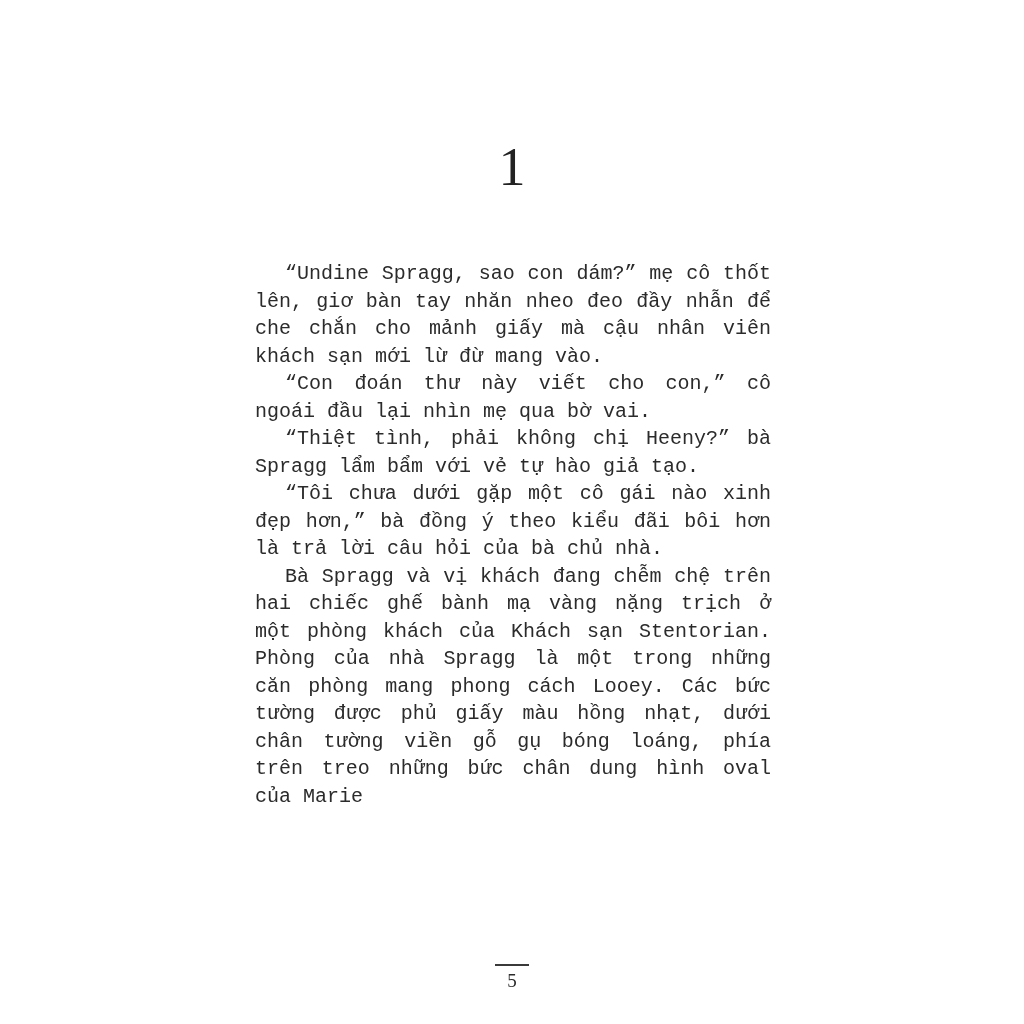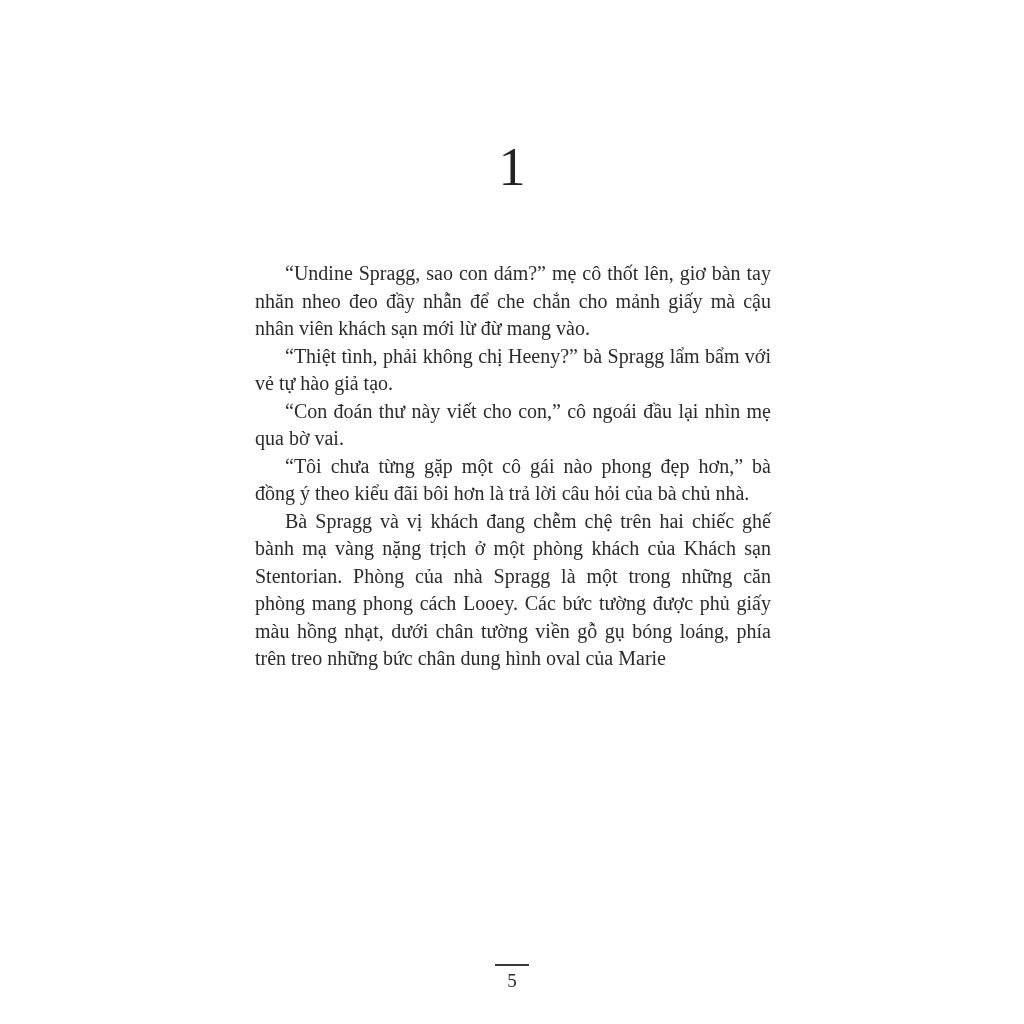--- a/index.html
+++ b/index.html
@@ -34,20 +34,21 @@
     width: 516px;
     font-size: 20px;
     line-height: 27.5px;
     text-align: justify;
     color: #2b2b2b;
   }
   .text-block p {
     margin: 0;
     padding: 0;
     text-indent: 30px;
+    font-family: Liberation Mono, monospace;
   }
   .page-footer {
     position: absolute;
     top: 964px;
     left: 0;
     right: 0;
     text-align: center;
   }
   .footer-rule {
     width: 34px;
@@ -63,23 +64,23 @@
 </style>
 </head>
 <body>
 
 <div class="book-page">
 
   <div class="chapter-number">1</div>
 
   <div class="text-block">
     <p>“Undine Spragg, sao con dám?” mẹ cô thốt lên, giơ bàn tay nhăn nheo đeo đầy nhẫn để che chắn cho mảnh giấy mà cậu nhân viên khách sạn mới lừ đừ mang vào.</p>
+    <p>“Con đoán thư này viết cho con,” cô ngoái đầu lại nhìn mẹ qua bờ vai.</p>
     <p>“Thiệt tình, phải không chị Heeny?” bà Spragg lẩm bẩm với vẻ tự hào giả tạo.</p>
-    <p>“Con đoán thư này viết cho con,” cô ngoái đầu lại nhìn mẹ qua bờ vai.</p>
-    <p>“Tôi chưa từng gặp một cô gái nào phong đẹp hơn,” bà đồng ý theo kiểu đãi bôi hơn là trả lời câu hỏi của bà chủ nhà.</p>
+    <p>“Tôi chưa dưới gặp một cô gái nào xinh đẹp hơn,” bà đồng ý theo kiểu đãi bôi hơn là trả lời câu hỏi của bà chủ nhà.</p>
     <p>Bà Spragg và vị khách đang chễm chệ trên hai chiếc ghế bành mạ vàng nặng trịch ở một phòng khách của Khách sạn Stentorian. Phòng của nhà Spragg là một trong những căn phòng mang phong cách Looey. Các bức tường được phủ giấy màu hồng nhạt, dưới chân tường viền gỗ gụ bóng loáng, phía trên treo những bức chân dung hình oval của Marie</p>
   </div>
 
   <div class="page-footer">
     <div class="footer-rule"></div>
     <div class="page-number">5</div>
   </div>
 
 </div>
 

